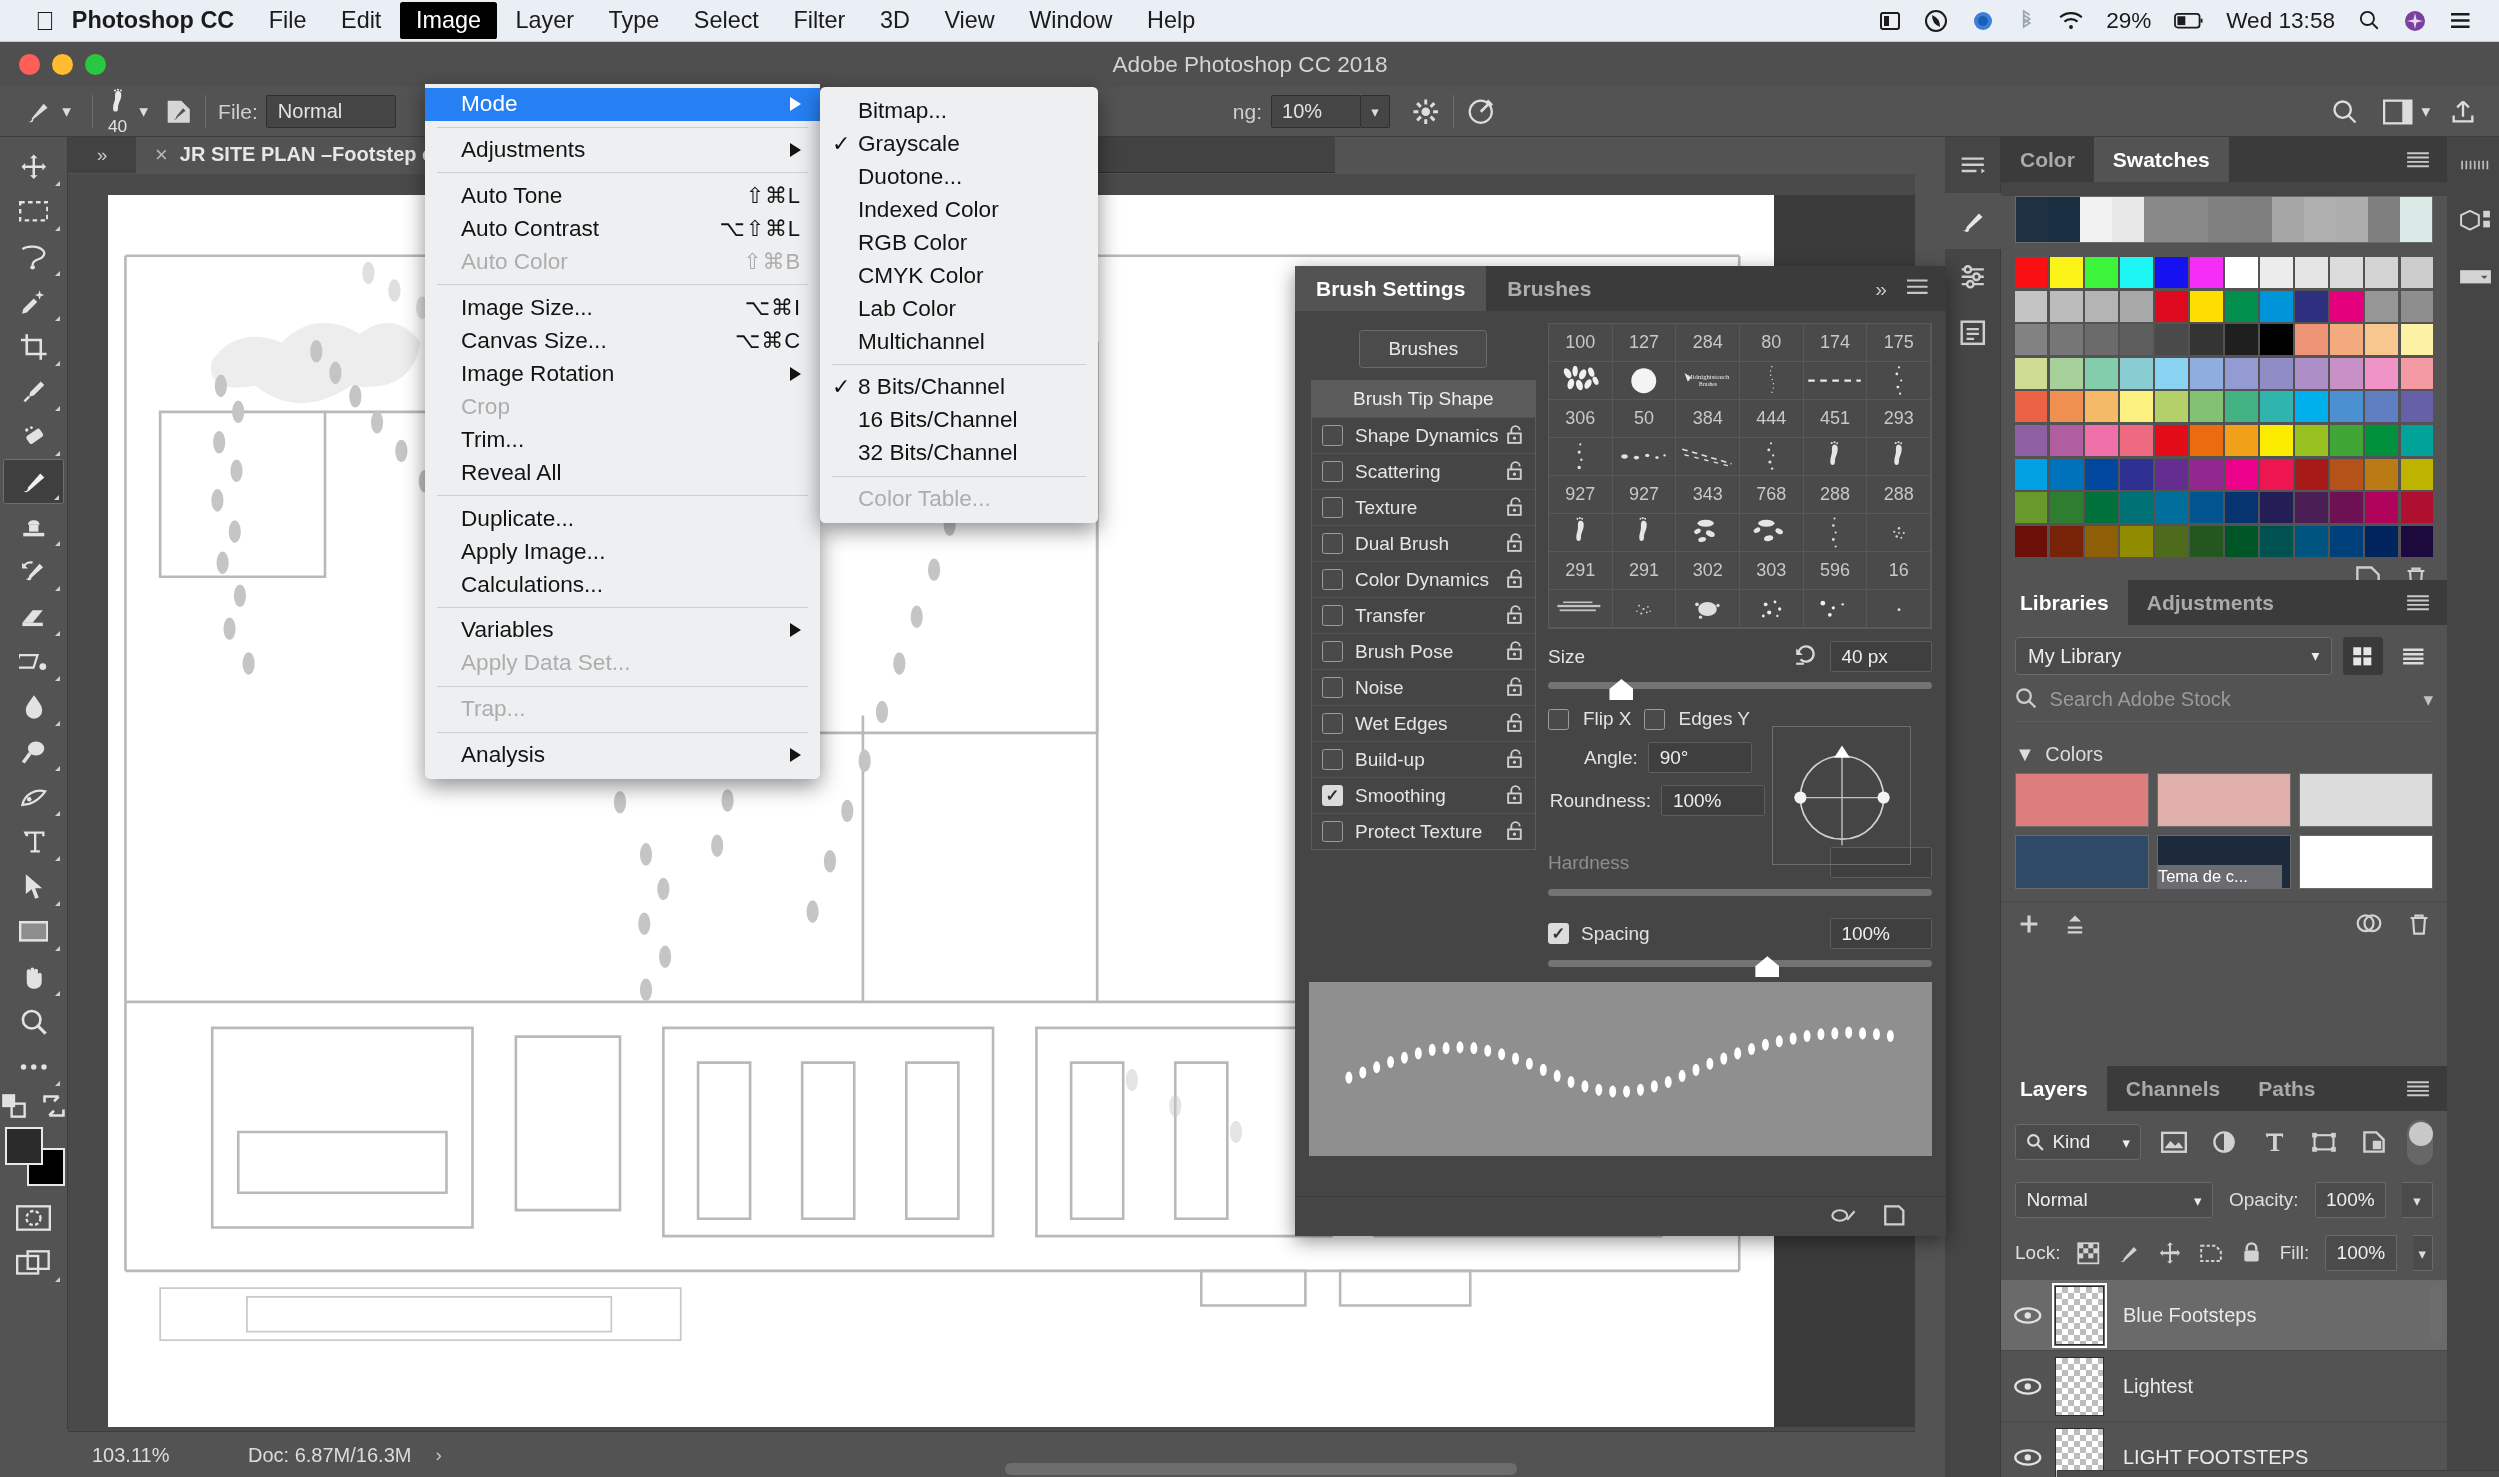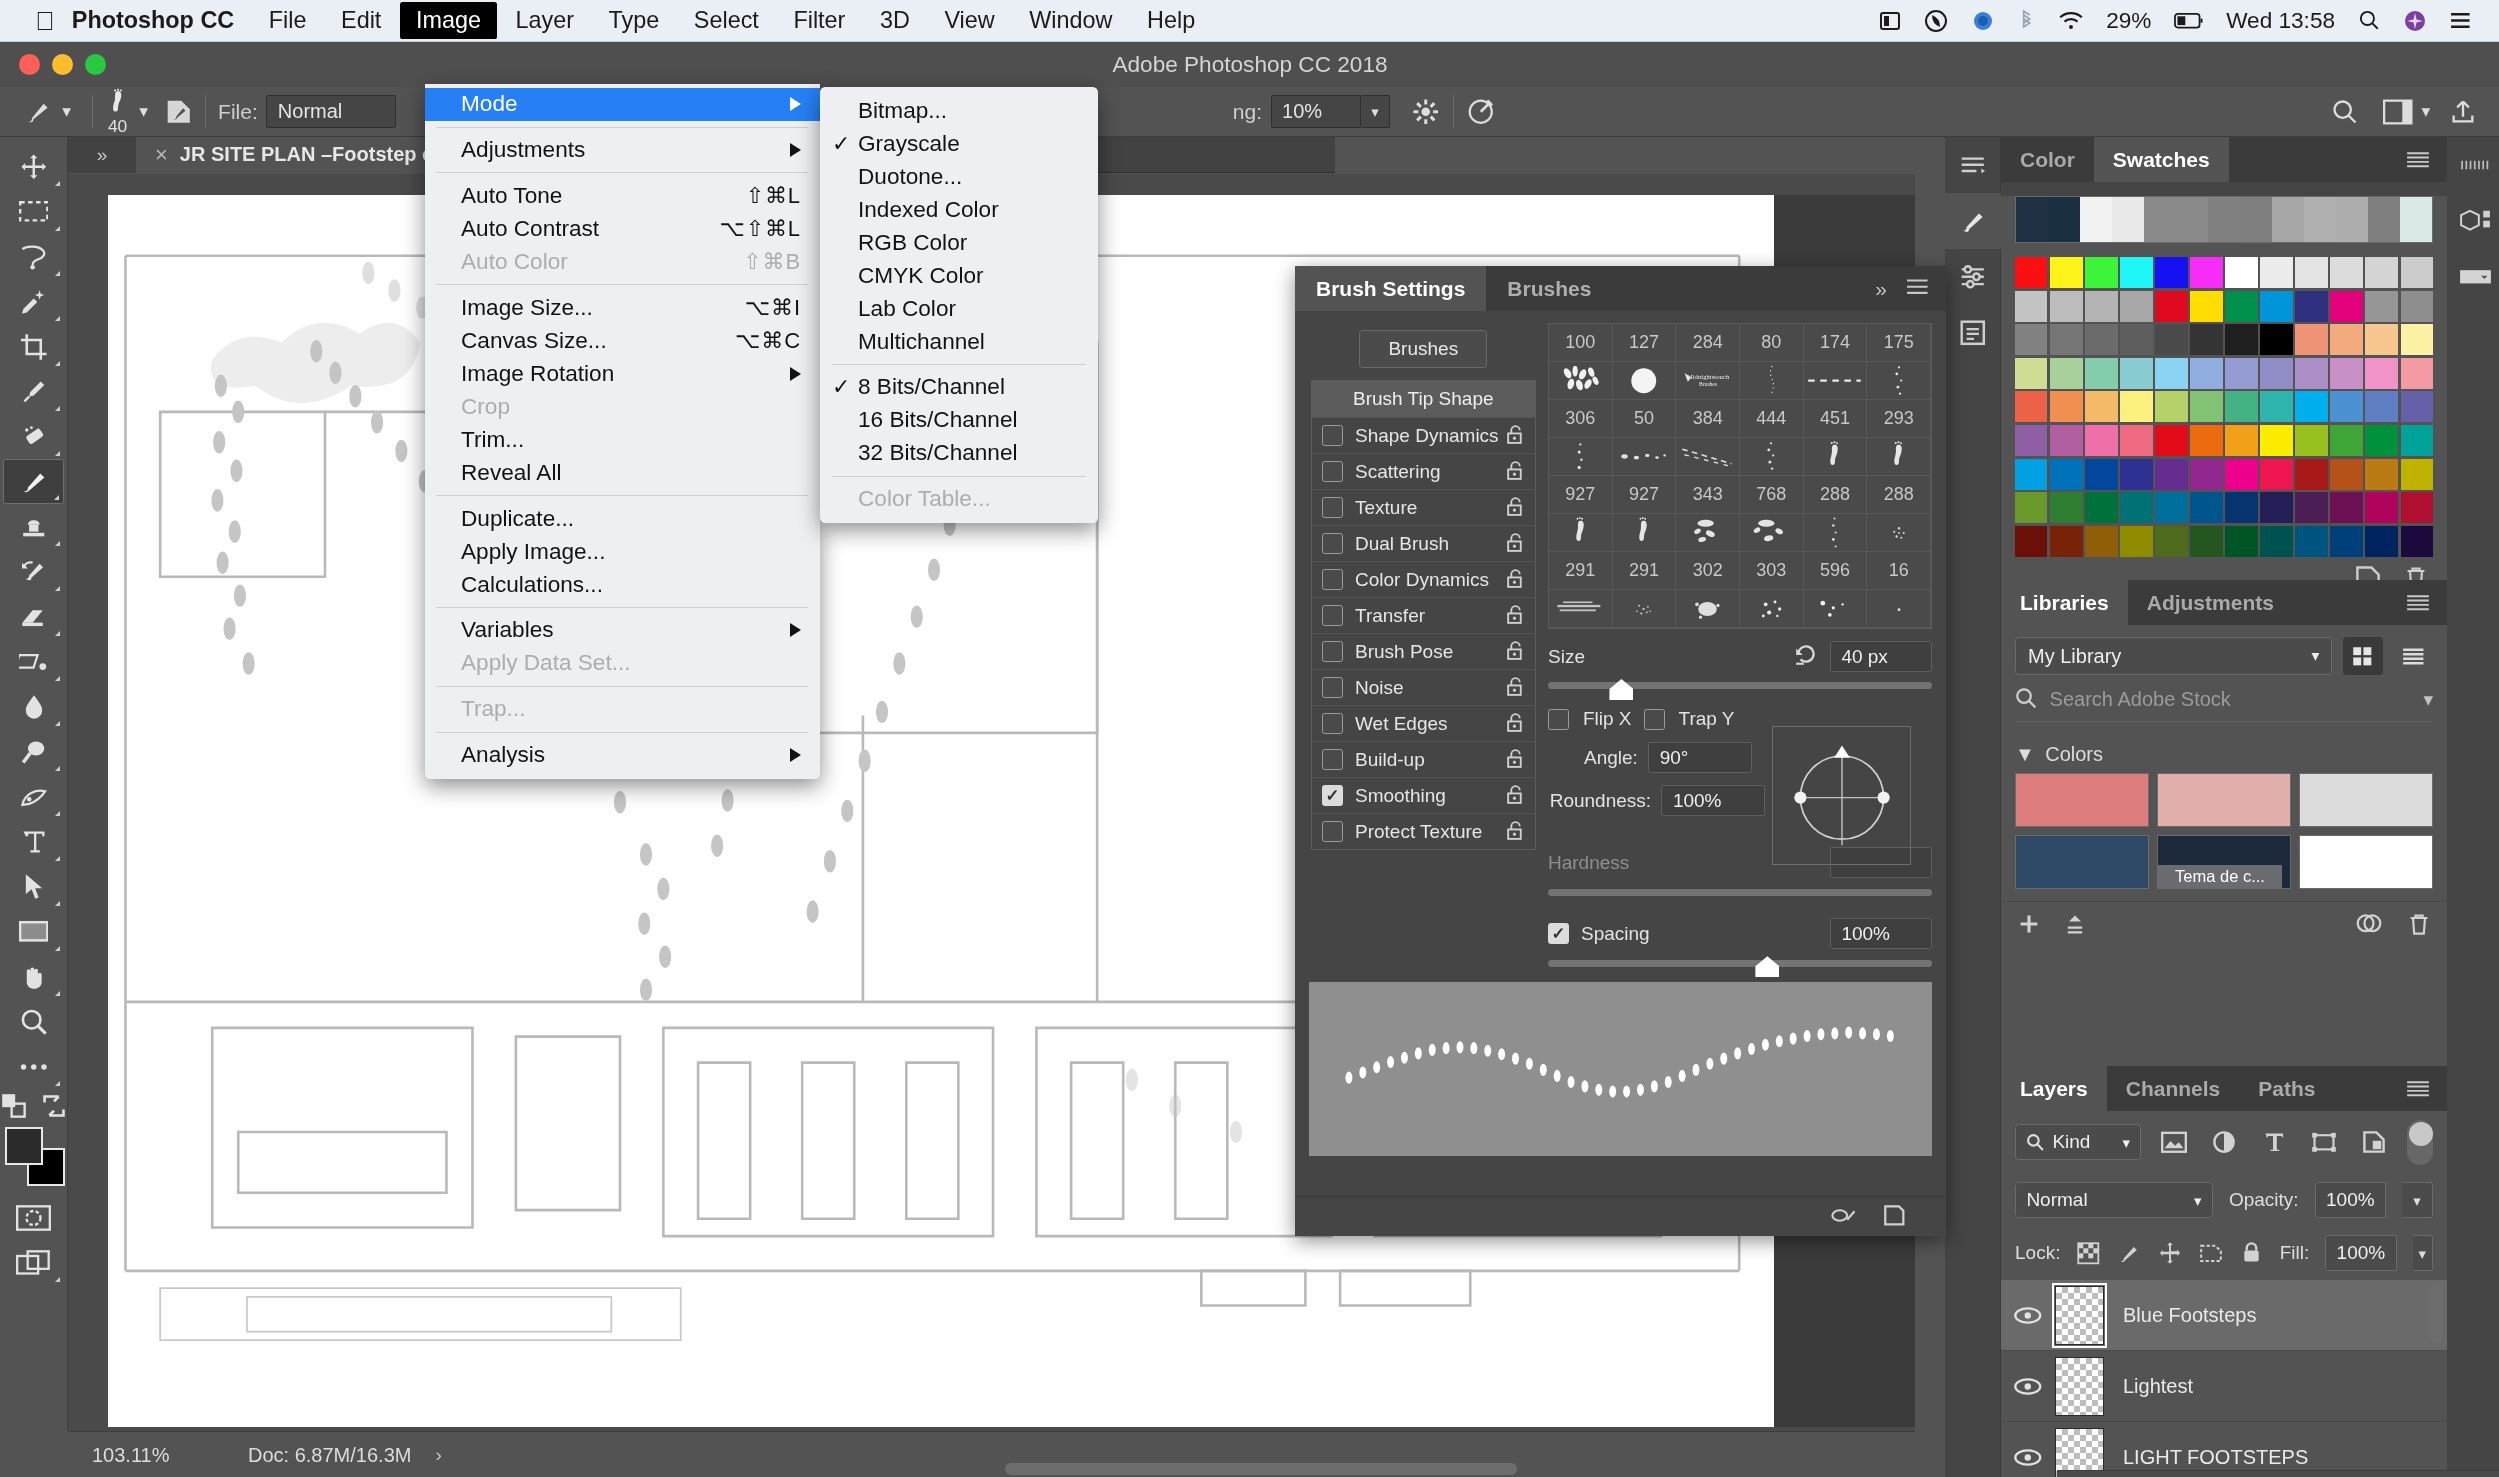--- a/index.html
+++ b/index.html
@@ -163,21 +163,21 @@
     color:#eee;font-size:20px;display:flex;align-items:center;padding:0 12px;}
   .libsel .cv{margin-left:auto;font-size:15.6px;}
   .libico{width:40px;height:38px;display:flex;align-items:center;justify-content:center;color:#ddd;border-radius:3.5px;}
   .libico.act{background:#3a3a3a;}
   .searchrow{display:flex;align-items:center;gap:12px;margin:0 14px 8.7px;padding-bottom:8.7px;border-bottom:0.9px solid #5e5e5e;}
   .searchrow .ph{color:#9b9b9b;font-size:20px;flex:1;}
   .seccap{display:flex;align-items:center;gap:10.4px;color:#dcdcdc;font-size:20px;padding:12px 14px 7px;}
   .libgrid{display:grid;grid-template-columns:repeat(3,1fr);gap:7.8px;margin:0 14px;}
   .libcell{height:54px;border:0.9px solid #6a6a6a;position:relative;}
   .libcell .cap{position:absolute;left:0;right:8px;bottom:0;background:rgba(120,120,120,.85);
-    color:#fff;font-size:16.5px;text-align:center;padding:1.7px 0;white-space:nowrap;overflow:hidden;}
+    color:#fff;font-size:16.5px;text-align:left;padding:1.7px 0;white-space:nowrap;overflow:hidden;}
   .libfoot{display:flex;align-items:center;padding:10.4px 15.6px;color:#cfcfcf;border-top:0.9px solid #4a4a4a;margin-top:12px;}
   .libfoot .rt{margin-left:auto;display:flex;gap:24px;}
 
   .lrow{display:flex;align-items:center;gap:16px;padding:8.7px 14px;}
   .kindsel{width:139px;height:36px;background:#4b4b4b;border:0.9px solid #6a6a6a;border-radius:3.5px;
     color:#eee;font-size:19px;display:flex;align-items:center;gap:7px;padding:0 10.4px;}
   .kindsel .cv{margin-left:auto;font-size:14.8px;}
   .licon{color:#d2d2d2;display:flex;align-items:center;justify-content:center;width:38px;height:36px;}
   .pill{margin-left:auto;width:29.5px;height:45px;background:#676767;border-radius:14.8px;position:relative;}
   .pill i{position:absolute;left:2.6px;top:2.6px;width:24px;height:24px;border-radius:50%;background:#c8c8c8;}
@@ -1188,21 +1188,21 @@
         </div>
         <div class="slider">
             <span class="kn" style="left:16%"></span>
           </div>
 
         <div style="position:relative;">
           <div class="flips">
             <span class="cbx"></span>
             <span>Flip X</span>
             <span class="cbx" style="margin-left:3.5px"></span>
-            <span>Trap Y</span>
+            <span>Edges Y</span>
           </div>
           <div class="prow" style="padding-left:36px">
             <span class="lab">Angle:</span>
             <span class="numfield" style="width:104px;margin-left:10.4px">90°</span>
           </div>
           <div class="prow" style="padding-left:1.7px">
             <span class="lab">Roundness:</span>
             <span class="numfield" style="width:104px;margin-left:10.4px">100%</span>
           </div>
           <div id="anglewidget" style="top:17.4px">

